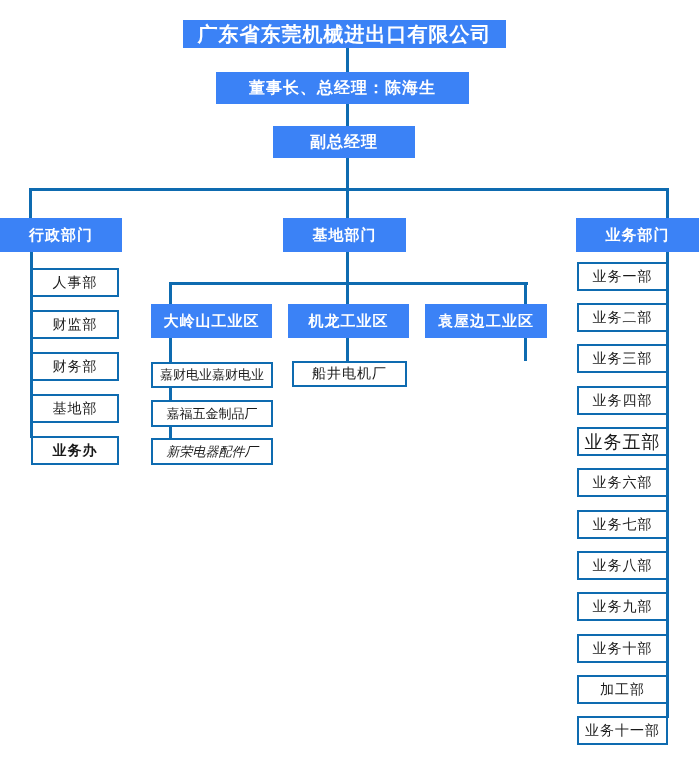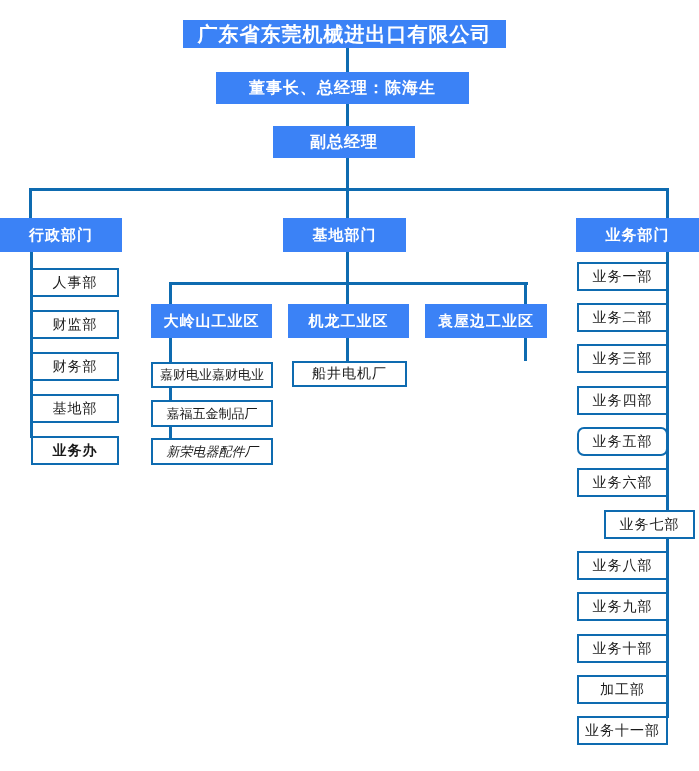--- a/index.html
+++ b/index.html
@@ -60,22 +60,22 @@
 
   <div class="leaf" style="left:151px;top:400px;width:122px;height:27px;font-size:13px;letter-spacing:0;">嘉福五金制品厂</div>
   <div class="leaf" style="left:151px;top:362px;width:122px;height:26px;font-size:13px;letter-spacing:0;">嘉财电业嘉财电业</div>
   <div class="leaf" style="left:151px;top:438px;width:122px;height:27px;font-size:13px;letter-spacing:0;font-style:italic;">新荣电器配件厂</div>
   <div class="leaf" style="left:292px;top:361px;width:115px;height:26px;font-size:14px;">船井电机厂</div>
 
   <div class="leaf" style="left:577px;top:262px;width:91px;height:29px;font-size:14px;">业务一部</div>
   <div class="leaf" style="left:577px;top:303px;width:91px;height:29px;font-size:14px;">业务二部</div>
   <div class="leaf" style="left:577px;top:344px;width:91px;height:29px;font-size:14px;">业务三部</div>
   <div class="leaf" style="left:577px;top:386px;width:91px;height:29px;font-size:14px;">业务四部</div>
-  <div class="leaf" style="left:577px;top:427px;width:91px;height:29px;font-size:14px;border-radius:7px;">业务五部</div>
+  <div class="leaf" style="left:577px;top:427px;width:91px;height:29px;font-size:18px;">业务五部</div>
   <div class="leaf" style="left:577px;top:468px;width:91px;height:29px;font-size:14px;">业务六部</div>
-  <div class="leaf" style="left:577px;top:510px;width:91px;height:29px;font-size:14px;margin-left:27px;">业务七部</div>
+  <div class="leaf" style="left:577px;top:510px;width:91px;height:29px;font-size:14px;">业务七部</div>
   <div class="leaf" style="left:577px;top:551px;width:91px;height:29px;font-size:14px;">业务八部</div>
   <div class="leaf" style="left:577px;top:592px;width:91px;height:29px;font-size:14px;">业务九部</div>
   <div class="leaf" style="left:577px;top:634px;width:91px;height:29px;font-size:14px;">业务十部</div>
   <div class="leaf" style="left:577px;top:675px;width:91px;height:29px;font-size:14px;">加工部</div>
   <div class="leaf" style="left:577px;top:716px;width:91px;height:29px;font-size:14px;">业务十一部</div>
 
 </div>
 
 </body></html>

